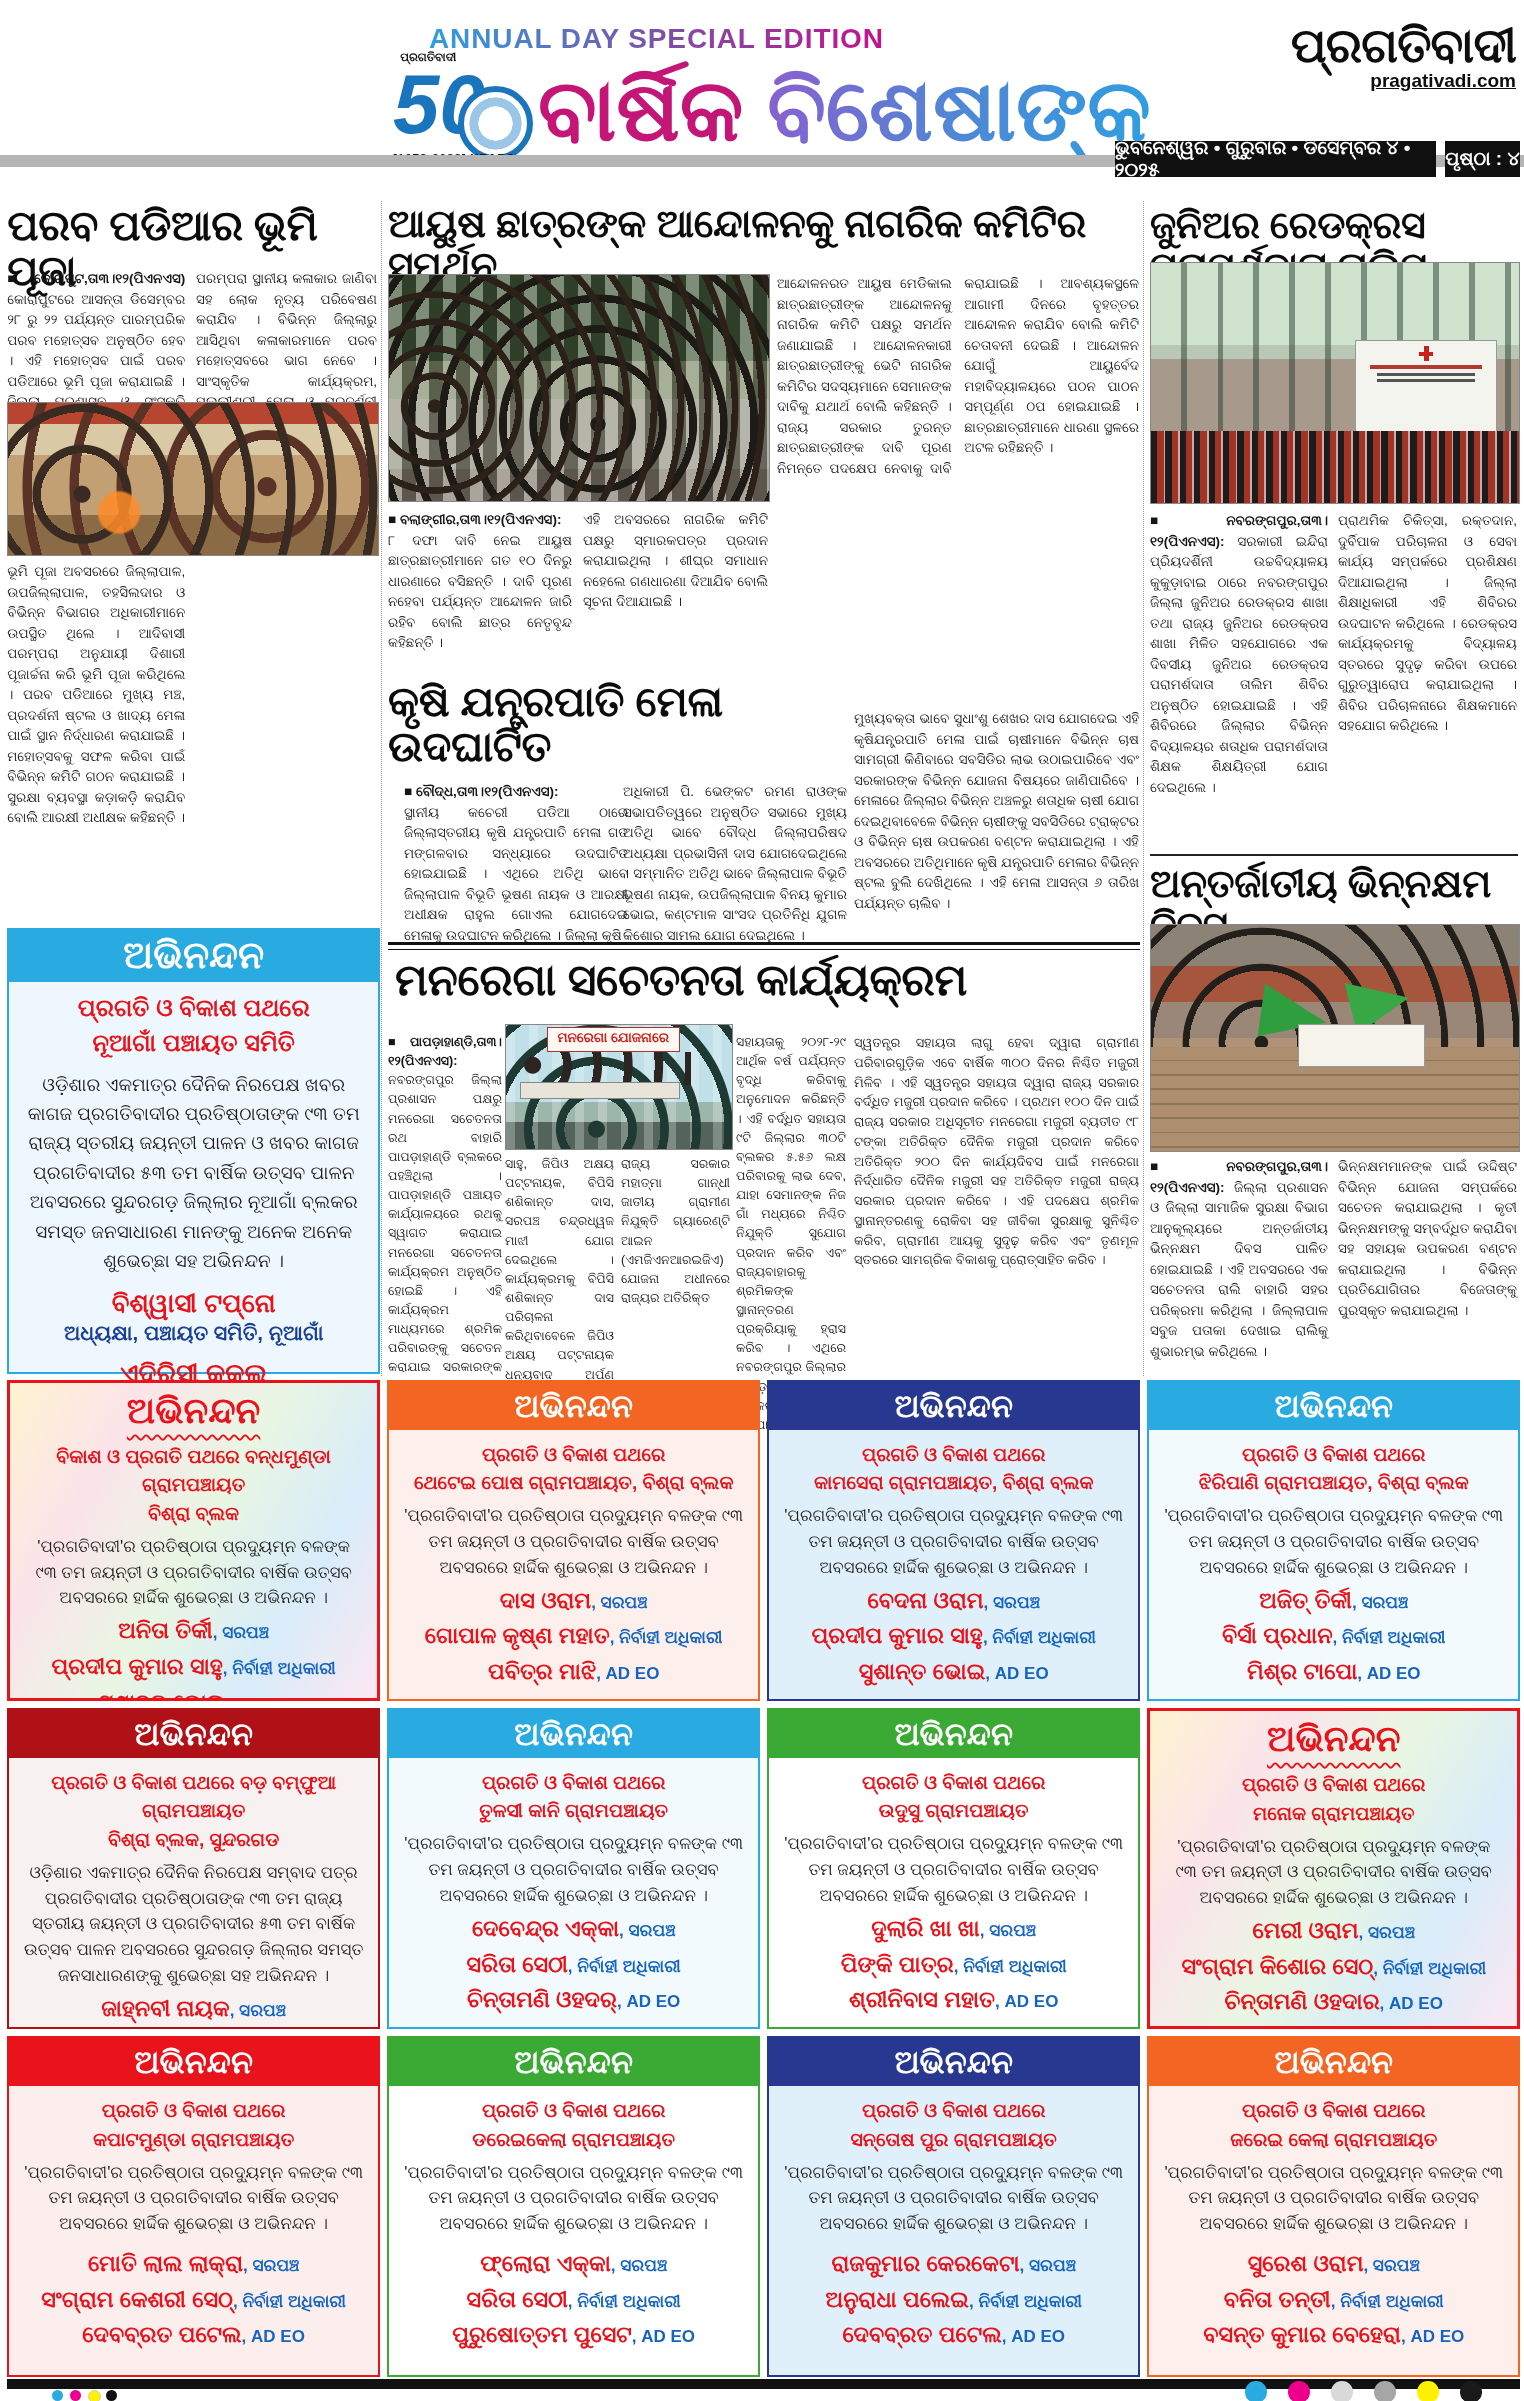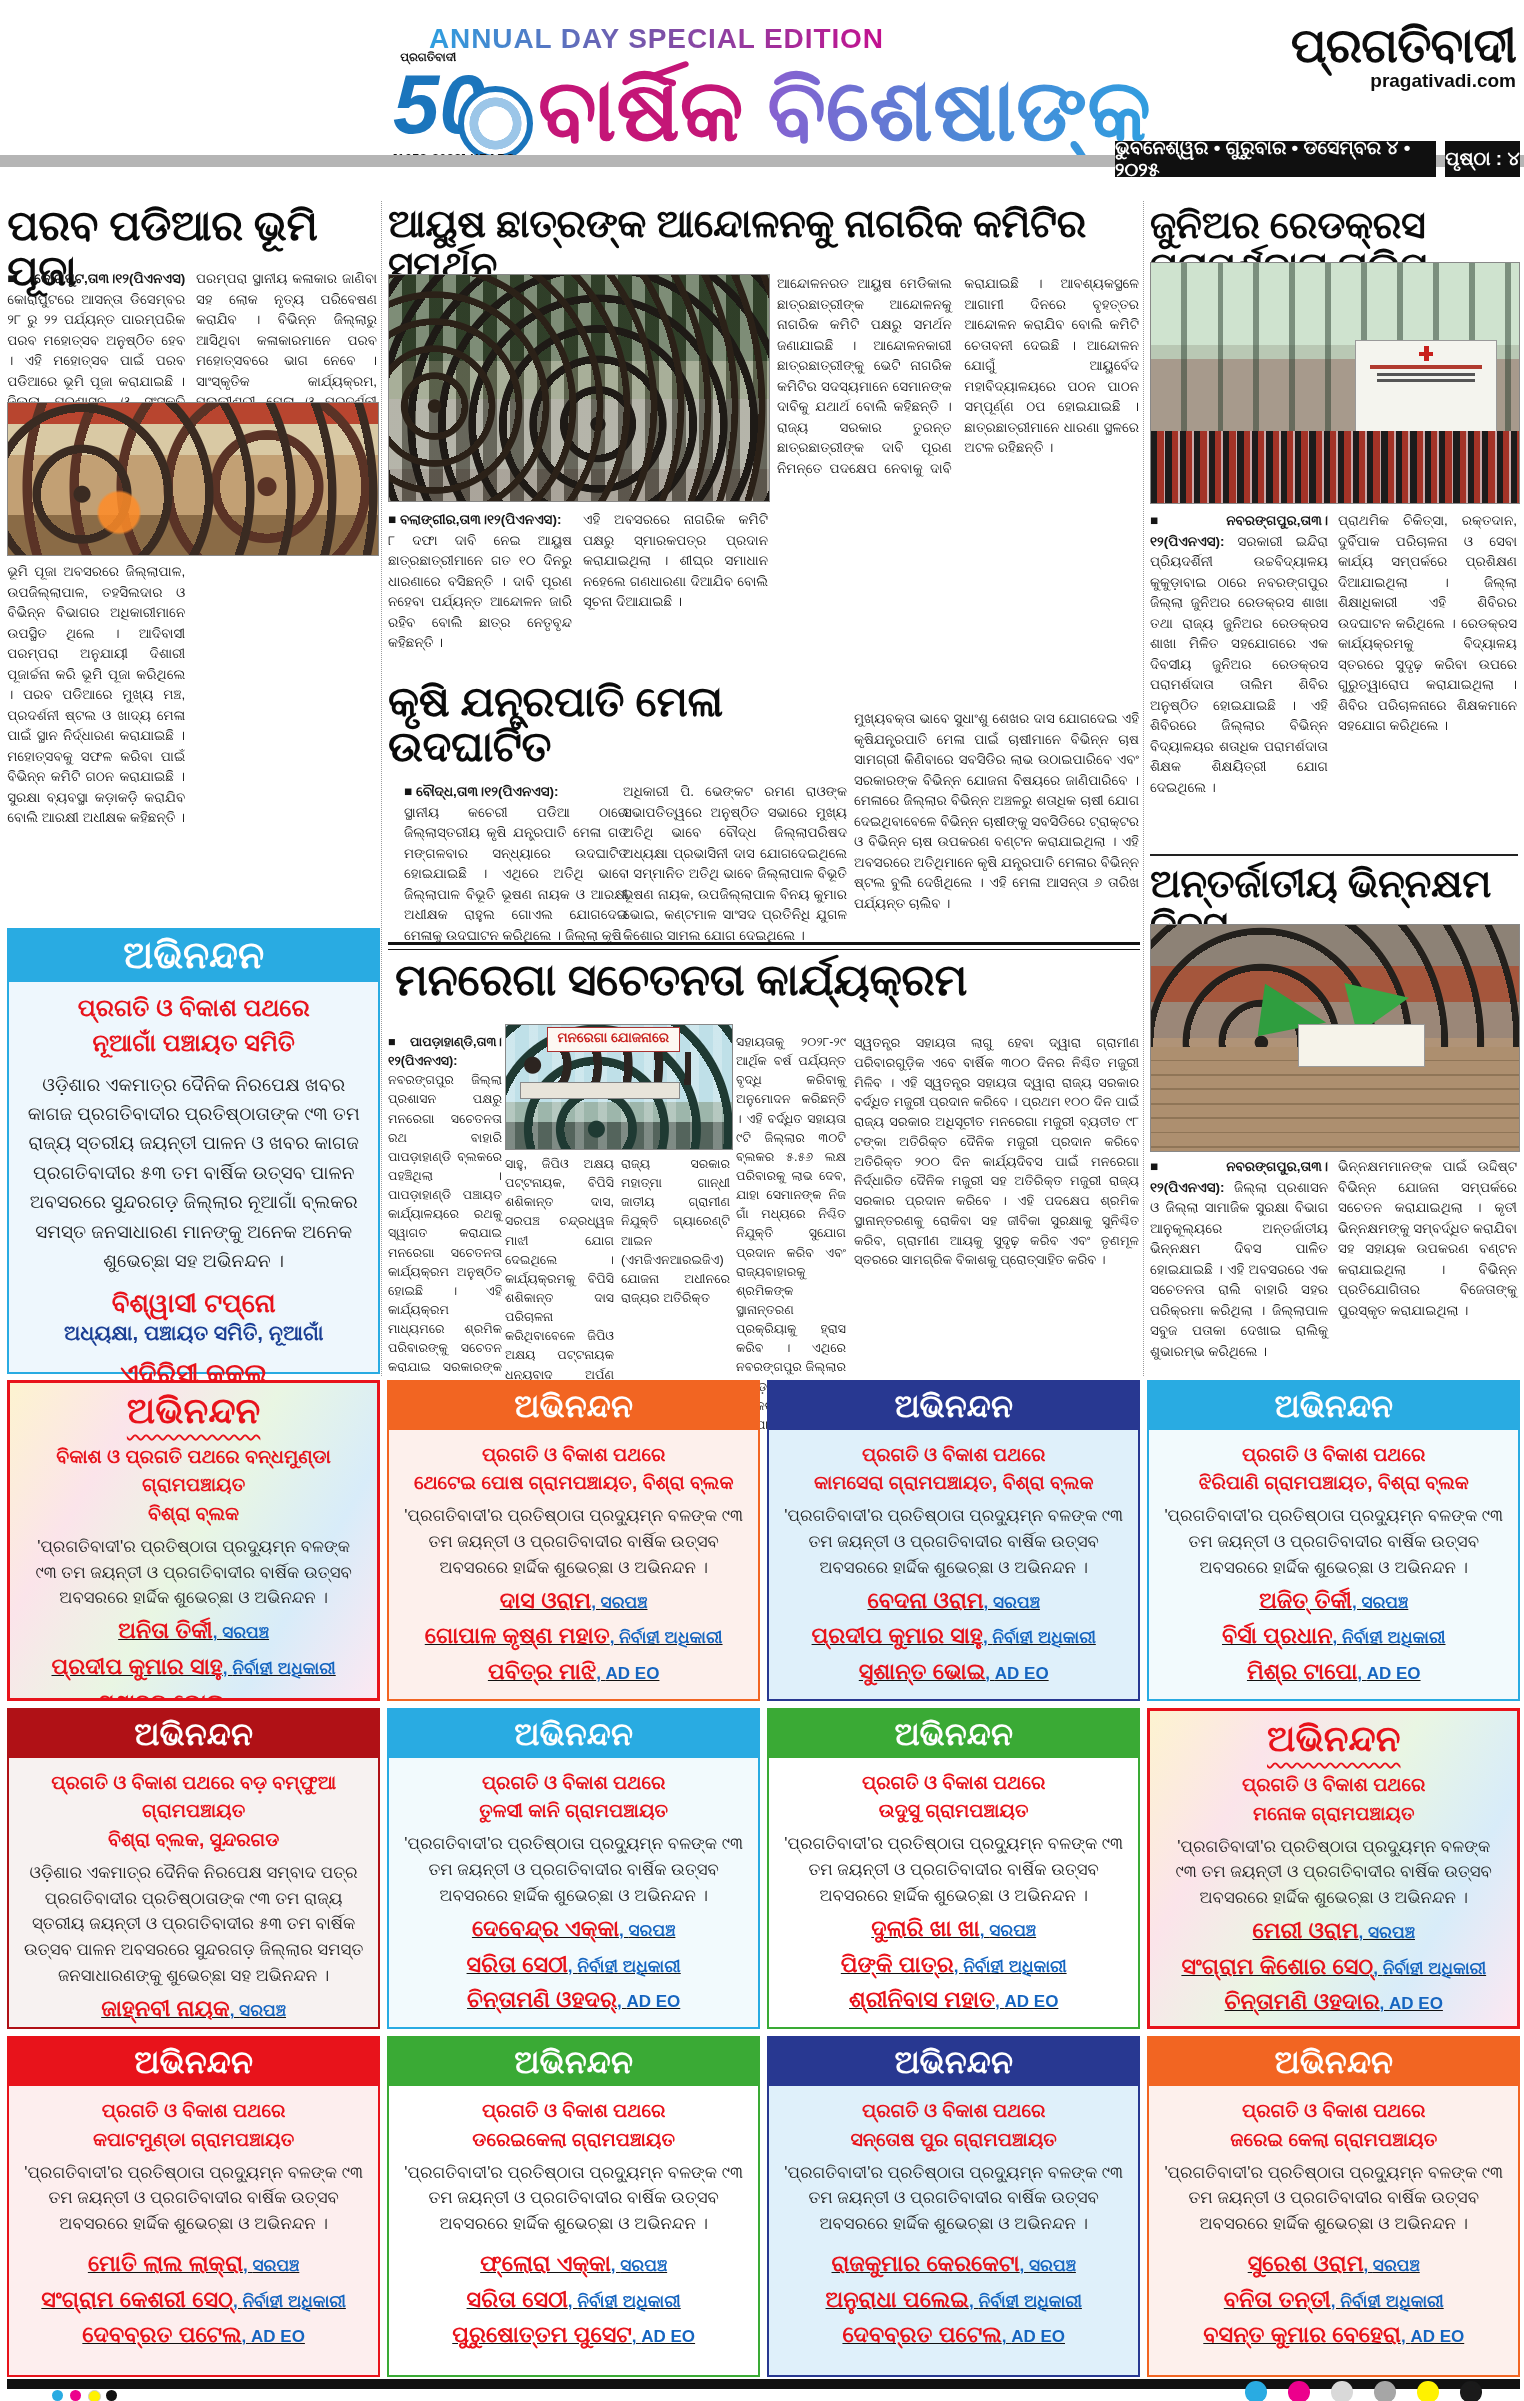--- a/index.html
+++ b/index.html
@@ -13,21 +13,21 @@
   .m-logo .l50{font-size:83px;font-weight:900;font-style:italic;color:#1b75bc;line-height:1;}
   .m-logo .lring{position:absolute;left:65px;top:23px;width:63px;height:63px;border:6.3px solid #1b75bc;border-radius:50%;
     background:radial-gradient(circle at 50% 50%,#fff 0 38%,#9cc6e8 39% 58%,#fff 59%);}
   .m-logo .lsmall{position:absolute;left:7.2px;top:-12.6px;font-size:11.7px;font-weight:800;color:#111;}
   .m-logo .lyears{position:absolute;left:0px;top:88px;font-size:11.7px;font-weight:800;color:#111;letter-spacing:0.9px;}
   .m-title{position:absolute;left:538px;top:52px;width:718px;font-size:86px;font-weight:800;line-height:1.35;white-space:nowrap;}
   .m-title .w1{color:#c41677;}
   .m-title .w2{background:linear-gradient(100deg,#8a5fd0,#4f87d6,#2e9fe0);-webkit-background-clip:text;background-clip:text;color:transparent;}
   .m-brand{position:absolute;right:9px;top:18px;width:287px;text-align:right;}
   .m-brand .bword{font-size:48px;font-weight:900;color:#0d0d0d;letter-spacing:-0.9px;}
-  .m-brand .bsite{font-size:19px;font-weight:800;color:#0d0d0d;margin-top:-5.4px;}
+  .m-brand .bsite{font-size:19px;font-weight:800;color:#0d0d0d;margin-top:-5.4px;text-decoration:underline;}
   .graybar{position:absolute;left:0;top:155px;width:1525px;height:11.7px;background:#b5b5b5;}
   .dtbox{position:absolute;top:141px;height:36px;background:#101010;color:#fff;font-size:19px;font-weight:700;
     display:flex;align-items:center;justify-content:center;}
   #datebox{left:1115px;width:321px;}
   #pagebox{left:1445px;width:75px;}
   
   .vdot{position:absolute;top:201px;height:1175px;width:0;border-left:1.8px dotted #9a9a9a;}
   .hline{position:absolute;background:#222;}
   .dbl{position:absolute;border-top:3.6px solid #111;border-bottom:1.3px solid #111;height:3.6px;}
   
@@ -86,21 +86,21 @@
   #bluebox .bb-n2{color:#1a3e94;font-size:20.6px;font-weight:800;text-align:center;margin-top:1.8px;}
   
   #boxes-grid{position:absolute;left:7.2px;top:1380px;width:1513px;display:grid;
     grid-template-columns:repeat(4,1fr);grid-template-rows:321px 321px 341px;gap:7.2px;}
   .bx{position:relative;box-sizing:border-box;overflow:hidden;display:flex;flex-direction:column;}
   .bx-head{height:48px;color:#fff;font-size:32px;font-weight:800;display:flex;align-items:center;justify-content:center;flex:0 0 auto;}
   .bx-gtitle{display:none;color:#e8131b;font-size:36px;font-weight:800;text-align:center;margin-top:7.2px;
     text-decoration:underline wavy #e8131b 1.8px;text-underline-offset:10.8px;}
   .bx-sub{color:#e8131b;font-size:19px;font-weight:800;text-align:center;line-height:1.5;margin-top:10.8px;padding:0 9px;}
   .bx-body{font-size:16.6px;line-height:1.55;text-align:center;color:#222;padding:5.4px 14.4px 0 14.4px;}
-  .bx-names{margin-top:auto;padding-bottom:25px;text-decoration:underline;}
+  .bx-names{margin-top:auto;padding-bottom:25px;}
   .nline{text-align:center;line-height:1.35;margin-top:5.4px;}
   .nname{color:#e8131b;font-size:22.4px;font-weight:800;}
   .ntitle{color:#1565c0;font-size:17px;font-weight:800;}
   
   .st-or{border:2.7px solid #f26522;background:#fdf0ec;} .st-or .bx-head{background:#f26522;}
   .st-nv{border:2.7px solid #283891;background:#dff0fa;} .st-nv .bx-head{background:#283891;}
   .st-cy{border:2.7px solid #29abe2;background:#f2fafd;} .st-cy .bx-head{background:#29abe2;}
   .st-dr{border:2.7px solid #b01116;background:#f7f2f1;} .st-dr .bx-head{background:#b01116;}
   .st-gr{border:2.7px solid #3aaa35;background:#ffffff;} .st-gr .bx-head{background:#3aaa35;}
   .st-rd{border:2.7px solid #e8131b;background:#fdeeee;} .st-rd .bx-head{background:#e8131b;}

